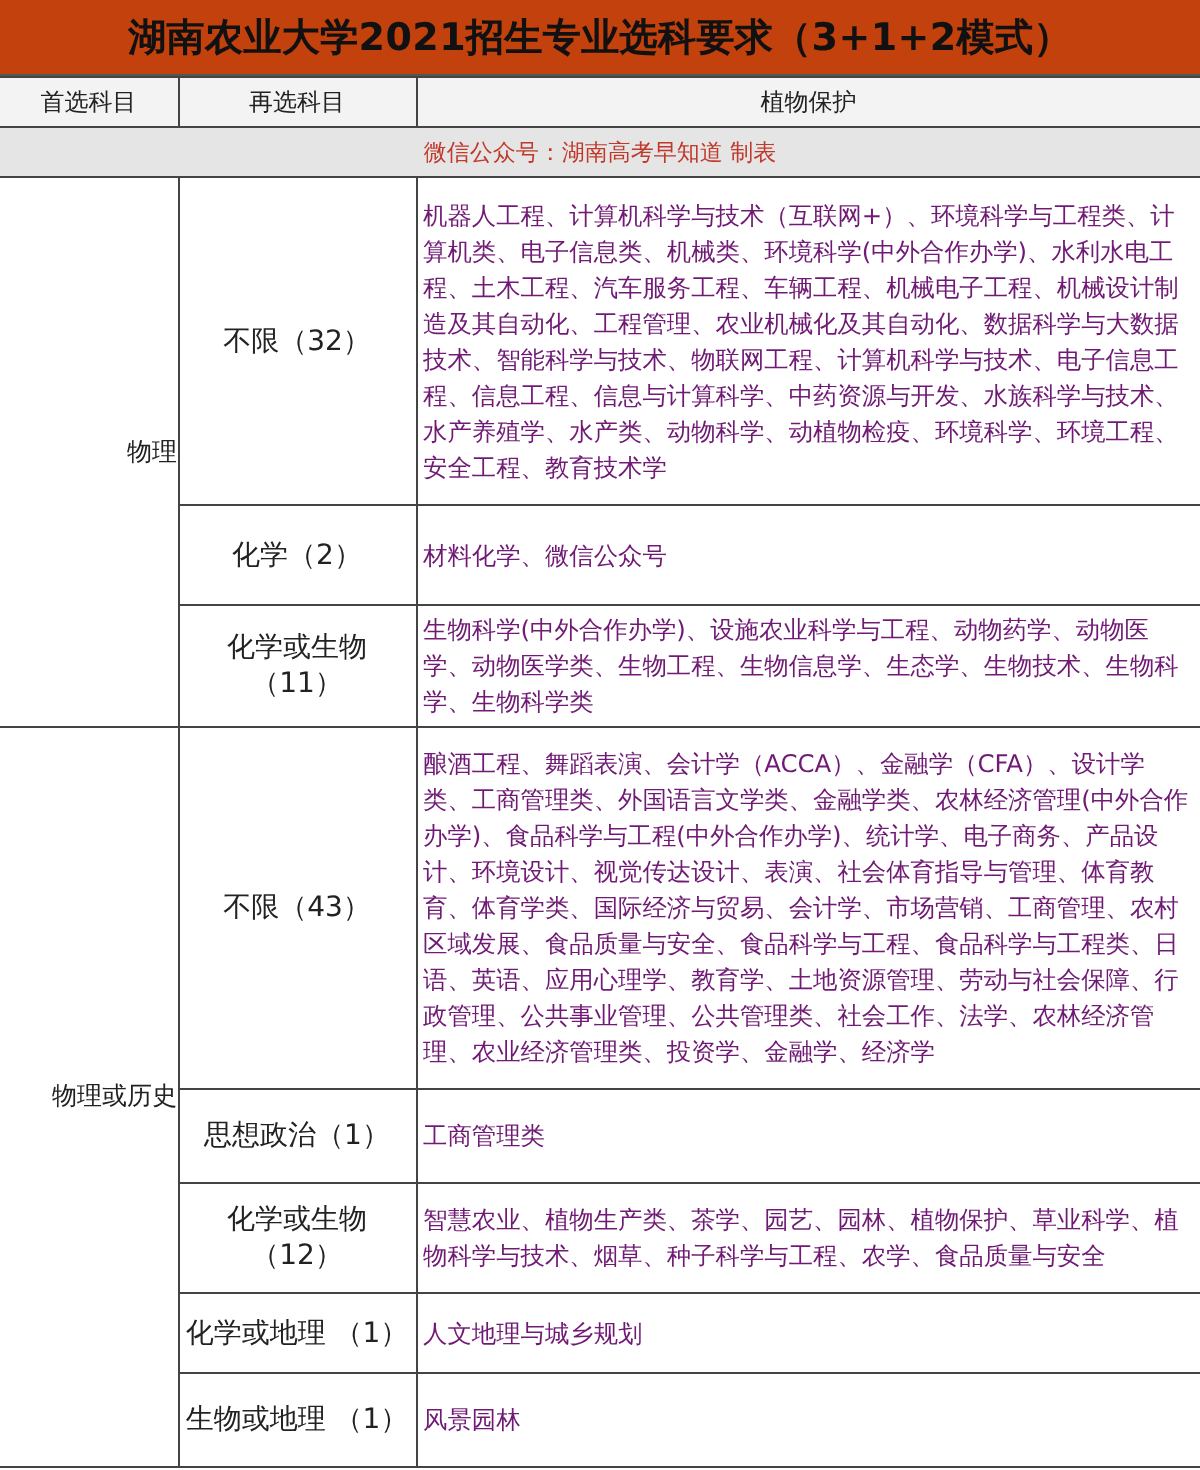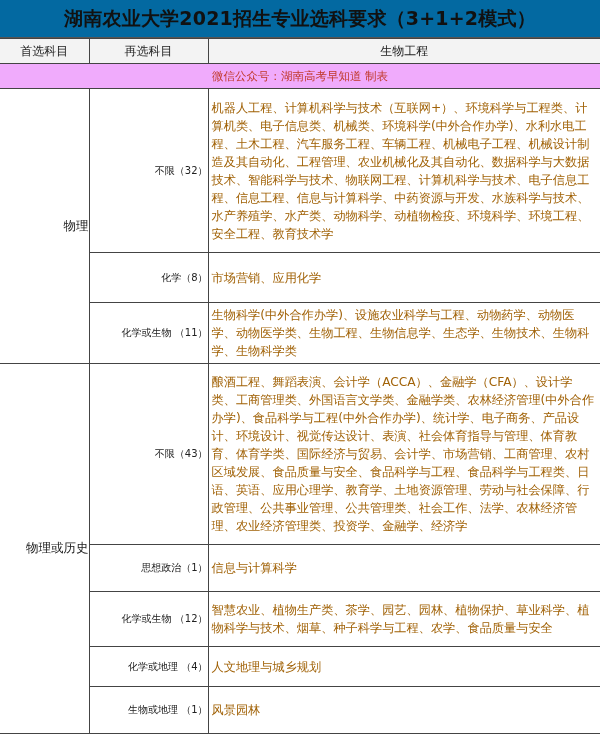--- a/index.html
+++ b/index.html
@@ -3,21 +3,21 @@
 <meta charset="utf-8">
 <style>
   * { box-sizing: border-box; margin: 0; padding: 0; }
   html, body { width: 600px; height: 735px; overflow: hidden; background: #ffffff; }
   body { font-family: "DejaVu Sans", "Liberation Sans", sans-serif; color: #222; position: relative; }
 
   .sheet { position: absolute; left: 0; top: 0; width: 600px; height: 735px; }
 
   .title-bar {
     position: absolute; left: 0; top: 0; width: 600px; height: 38px;
-    background: #0369a1;
+    background: #c2410c;
     border-bottom: 1px solid #555;
     display: flex; align-items: center; justify-content: center;
     font-size: 19px; font-weight: bold; color: #111; letter-spacing: 0.2px;
   }
 
   table.req {
     position: absolute; left: 0; top: 38px; width: 600px;
     border-collapse: collapse; table-layout: fixed;
     font-size: 12px;
     padding-left: 10px;
@@ -30,29 +30,29 @@
     vertical-align: middle;
   }
   table.req tr > *:first-child { border-left: none; }
   table.req tr > *:last-child { border-right: none; }
 
   .hdr th {
     height: 25px; background: #f3f3f3; font-weight: normal; font-size: 12px;
     text-align: center; color: #222;
   }
   .note td {
-    height: 25px; background: #f0abfc; text-align: center;
+    height: 25px; background: #e5e5e5; text-align: center;
     color: #c0392b; font-size: 11.5px;
   }
   .first { text-align: right; font-size: 12.5px; background: #fff; }
-  .second { text-align: right; font-size: 10px; background: #fff; }
+  .second { text-align: center; font-size: 14px; background: #fff; }
   .majors {
     text-align: left; padding: 3px 4px 3px 3px;
     font-size: 12.2px; line-height: 18px; background: #fff;
-    word-break: break-all; color: #a16207;
+    word-break: break-all; color: #701a75;
   }
 
   .watermark {
     position: absolute; pointer-events: none; border-radius: 50%;
     border: 14px solid rgba(95, 125, 190, 0.22);
   }
   .wm-top { left: 235px; top: -95px; width: 230px; height: 230px; }
   .wm-mid { left: 10px; top: 300px; width: 300px; height: 300px; border-width: 16px; }
   .wm-text {
     position: absolute; pointer-events: none; color: rgba(80, 110, 180, 0.22);
@@ -78,55 +78,55 @@
   <table class="req">
     <colgroup>
       <col class="c1">
         <col class="c2">
         <col class="c3">
     </colgroup>
     <tbody>
         <tr class="hdr">
       <th>首选科目</th>
       <th>再选科目</th>
-      <th>生物工程</th>
+      <th>植物保护</th>
     </tr>
     <tr class="note">
       <td colspan="3">微信公众号：湖南高考早知道 制表</td>
     </tr>
 
     <tr>
       <td class="first" rowspan="3">物理</td>
       <td class="second" style="height:164px">不限（32）</td>
       <td class="majors">机器人工程、计算机科学与技术（互联网+）、环境科学与工程类、计算机类、电子信息类、机械类、环境科学(中外合作办学)、水利水电工程、土木工程、汽车服务工程、车辆工程、机械电子工程、机械设计制造及其自动化、工程管理、农业机械化及其自动化、数据科学与大数据技术、智能科学与技术、物联网工程、计算机科学与技术、电子信息工程、信息工程、信息与计算科学、中药资源与开发、水族科学与技术、水产养殖学、水产类、动物科学、动植物检疫、环境科学、环境工程、安全工程、教育技术学</td>
     </tr>
     <tr>
-      <td class="second" style="height:50px">化学（8）</td>
-      <td class="majors">市场营销、应用化学</td>
+      <td class="second" style="height:50px">化学（2）</td>
+      <td class="majors">材料化学、微信公众号</td>
     </tr>
     <tr>
       <td class="second" style="height:58px">化学或生物 （11）</td>
       <td class="majors">生物科学(中外合作办学)、设施农业科学与工程、动物药学、动物医学、动物医学类、生物工程、生物信息学、生态学、生物技术、生物科学、生物科学类</td>
     </tr>
 
     <tr>
       <td class="first" rowspan="5">物理或历史</td>
       <td class="second" style="height:181px">不限（43）</td>
       <td class="majors">酿酒工程、舞蹈表演、会计学（ACCA）、金融学（CFA）、设计学类、工商管理类、外国语言文学类、金融学类、农林经济管理(中外合作办学)、食品科学与工程(中外合作办学)、统计学、电子商务、产品设计、环境设计、视觉传达设计、表演、社会体育指导与管理、体育教育、体育学类、国际经济与贸易、会计学、市场营销、工商管理、农村区域发展、食品质量与安全、食品科学与工程、食品科学与工程类、日语、英语、应用心理学、教育学、土地资源管理、劳动与社会保障、行政管理、公共事业管理、公共管理类、社会工作、法学、农林经济管理、农业经济管理类、投资学、金融学、经济学</td>
     </tr>
     <tr>
       <td class="second" style="height:47px">思想政治（1）</td>
-      <td class="majors">信息与计算科学</td>
+      <td class="majors">工商管理类</td>
     </tr>
     <tr>
       <td class="second" style="height:55px">化学或生物 （12）</td>
       <td class="majors">智慧农业、植物生产类、茶学、园艺、园林、植物保护、草业科学、植物科学与技术、烟草、种子科学与工程、农学、食品质量与安全</td>
     </tr>
     <tr>
-      <td class="second" style="height:40px">化学或地理 （4）</td>
+      <td class="second" style="height:40px">化学或地理 （1）</td>
       <td class="majors">人文地理与城乡规划</td>
     </tr>
     <tr>
       <td class="second" style="height:47px">生物或地理 （1）</td>
       <td class="majors">风景园林</td>
     </tr>
   </tbody>
     </table>
 </div>
 

